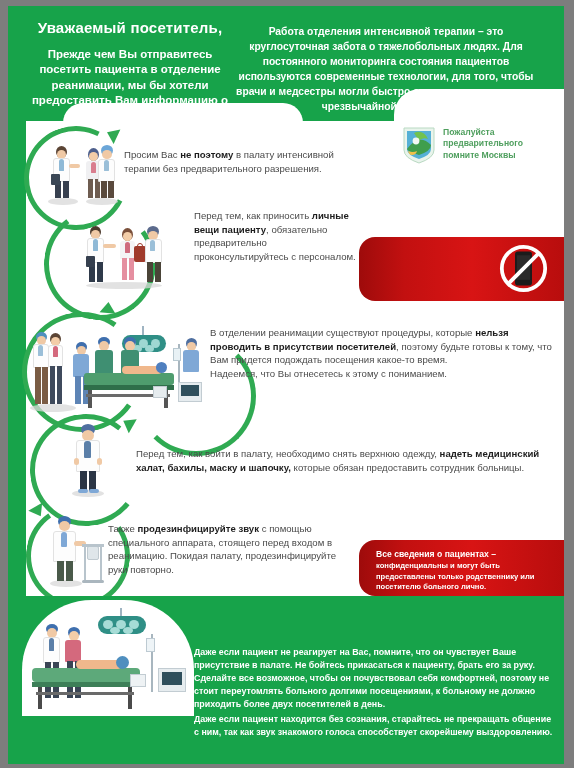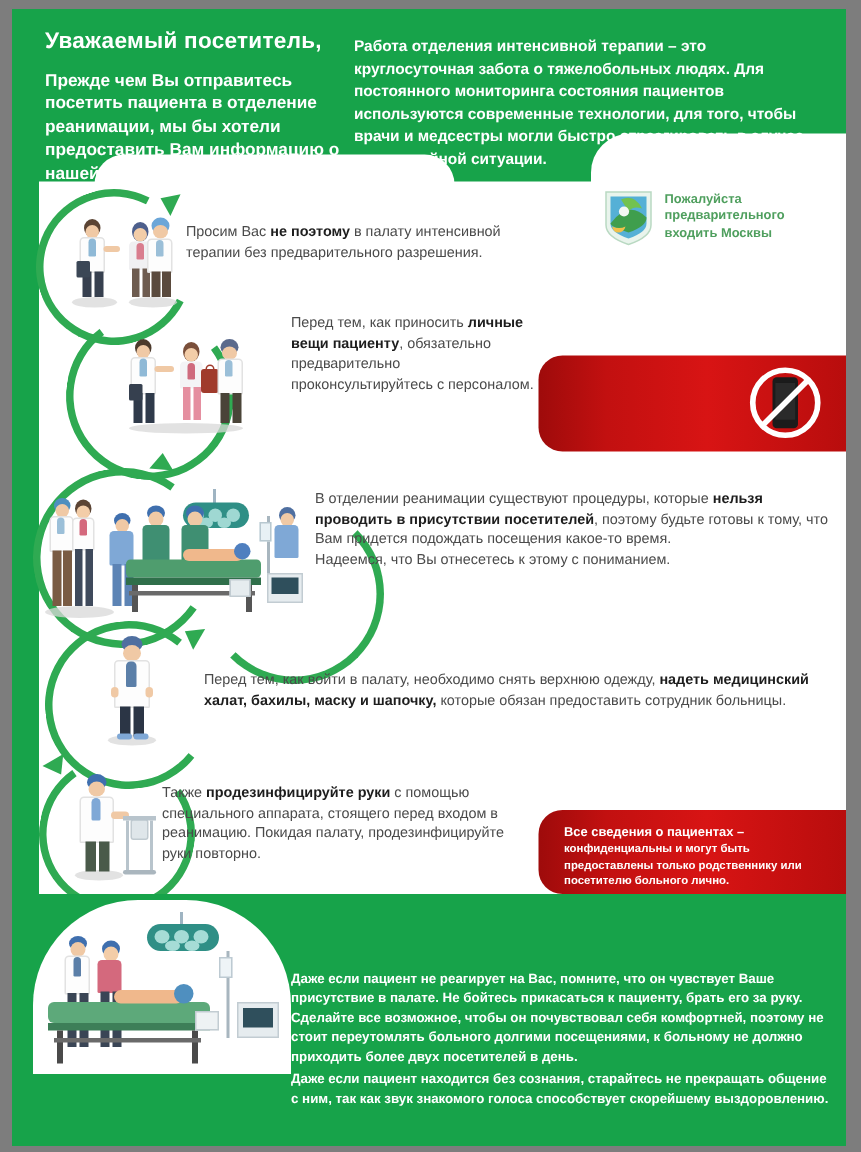--- a/index.html
+++ b/index.html
@@ -16,21 +16,21 @@
     background: #ffffff;
     overflow: hidden;
   }
 
   
   .header {
     position: absolute; left: 0; top: 0;
     width: 556px; height: 115px;
     background: #17a34a;
   }
-  .header-inner { position: relative; width: 100%; height: 100%; }
+  .header-inner { position: relative; width: 100%; height: 100%; text-align: center; }
   .hdr-left {
     position: absolute; left: 22px; top: 14px; width: 200px;
     color: #ffffff;
   }
   .hdr-title {
     font-size: 15px; font-weight: bold; letter-spacing: .2px;
     margin-bottom: 10px; line-height: 1.1;
   }
   .hdr-sub {
     font-size: 11.5px; font-weight: bold; line-height: 1.35;
@@ -168,21 +168,21 @@
       <path d="M2 4 h30 v22 q0 8 -15 13 q-15 -5 -15 -13 z" fill="#e9f4ec" stroke="#b9d9c2" stroke-width="1"></path>
       <path d="M5 7 h24 v18 q0 6 -12 10 q-12 -4 -12 -10 z" fill="#55b0d6"></path>
       <path d="M5 25 q12 -16 24 -4 v0 q0 6 -12 10 q-12 -4 -12 -6 z" fill="#3f9e4d"></path>
       <path d="M12 9 q9 -4 14 6 q-6 -2 -9 2 q-3 -5 -5 -8 z" fill="#72c24f"></path>
       <circle cx="14" cy="17" r="3.4" fill="#f2f7f3"></circle>
       <path d="M6 27 q5 2 9 0 q-1 4 -5 4 q-3 0 -4 -4z" fill="#f0c04a"></path>
     </svg>
     <div class="logo-text">
       <div>Пожалуйста</div>
       <div>предварительного</div>
-      <div>входить Москвы</div>
+      <div>помните Москвы</div>
     </div>
   </div>
 
   <div class="ring open-r" style="left:16px; top:120px; width:104px; height:104px; transform:rotate(-18deg);"></div>
   <div class="arrow" style="left:96px; top:123px; transform:rotate(115deg);"></div>
 
   <div class="ring open-t" style="left:36px; top:202px; width:112px; height:112px; transform:rotate(8deg);"></div>
   <div class="arrow" style="left:92px; top:296px; transform:rotate(185deg);"></div>
 
   <div class="ring open-r" style="left:14px; top:306px; width:120px; height:120px; transform:rotate(-10deg);"></div>
@@ -359,21 +359,21 @@
     <div class="leg" style="left:18px; top:47px; width:7px; height:20px; background:#4a5a4a;position:absolute;"></div>
 
     <div style="position:absolute;left:39px;top:32px;width:12px;height:14px;background:#dfe6ea;border:1px solid #c0cad0;border-radius:2px;"></div>
     <div style="position:absolute;left:34px;top:30px;width:22px;height:3px;background:#b8c4cc;"></div>
     <div style="position:absolute;left:36px;top:33px;width:2px;height:34px;background:#b8c4cc;"></div>
     <div style="position:absolute;left:52px;top:33px;width:2px;height:34px;background:#b8c4cc;"></div>
     <div style="position:absolute;left:34px;top:66px;width:22px;height:3px;background:#aab6be;border-radius:2px;"></div>
   </div>
 
   <div class="txt" style="left:100px; top:516px; width:236px;">
-    <span>Также <b>продезинфицируйте руки</b> с помощью специального аппарата, стоящего перед входом в реанимацию. Покидая палату, продезинфицируйте руки повторно.</span>
+    <span>Также <b>продезинфицируйте звук</b> с помощью специального аппарата, стоящего перед входом в реанимацию. Покидая палату, продезинфицируйте руки повторно.</span>
   </div>
 
   <div class="red-box red2">
     <div class="rtxt">
       <span class="first">Все сведения о пациентах –</span>
       <span>конфиденциальны и могут быть предоставлены только родственнику или посетителю больного лично.</span>
     </div>
   </div>
 
   <div class="bottom">

